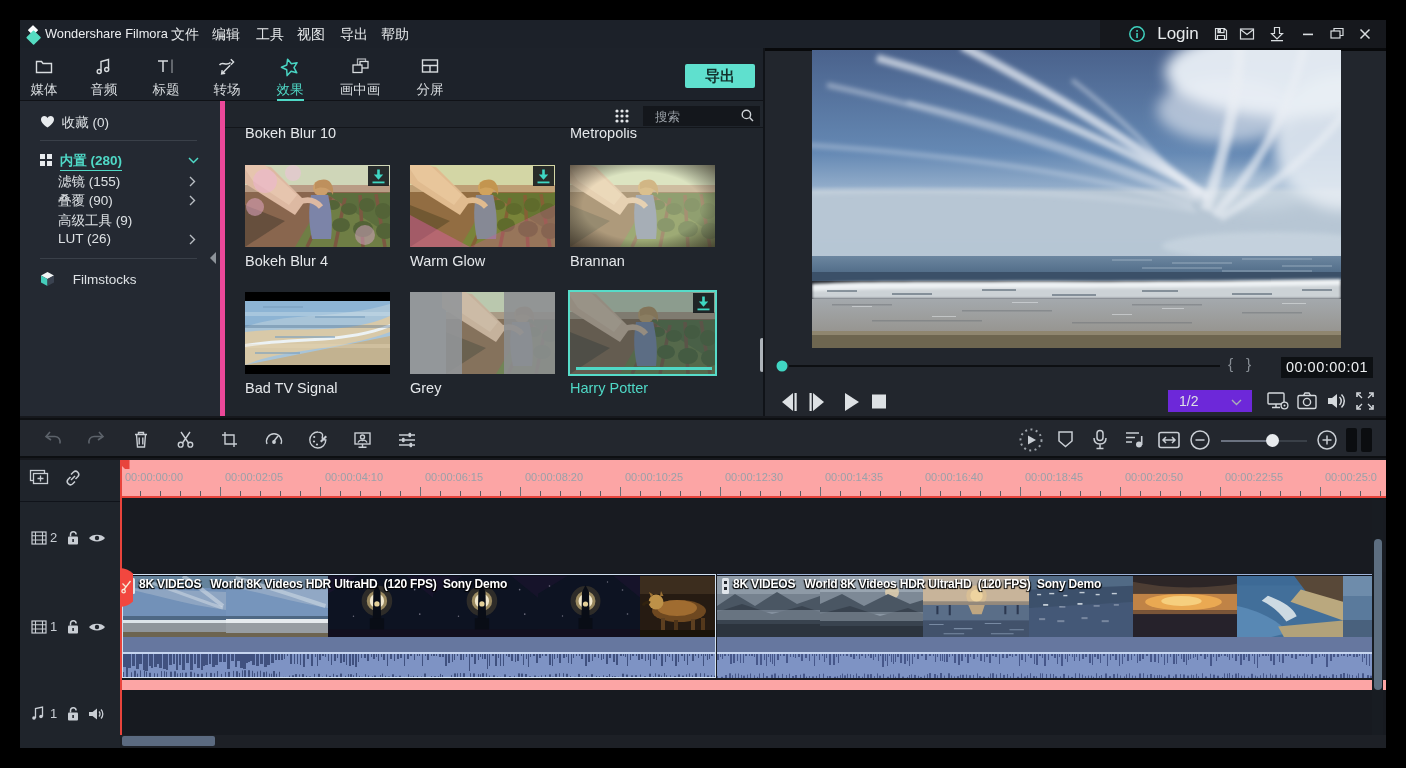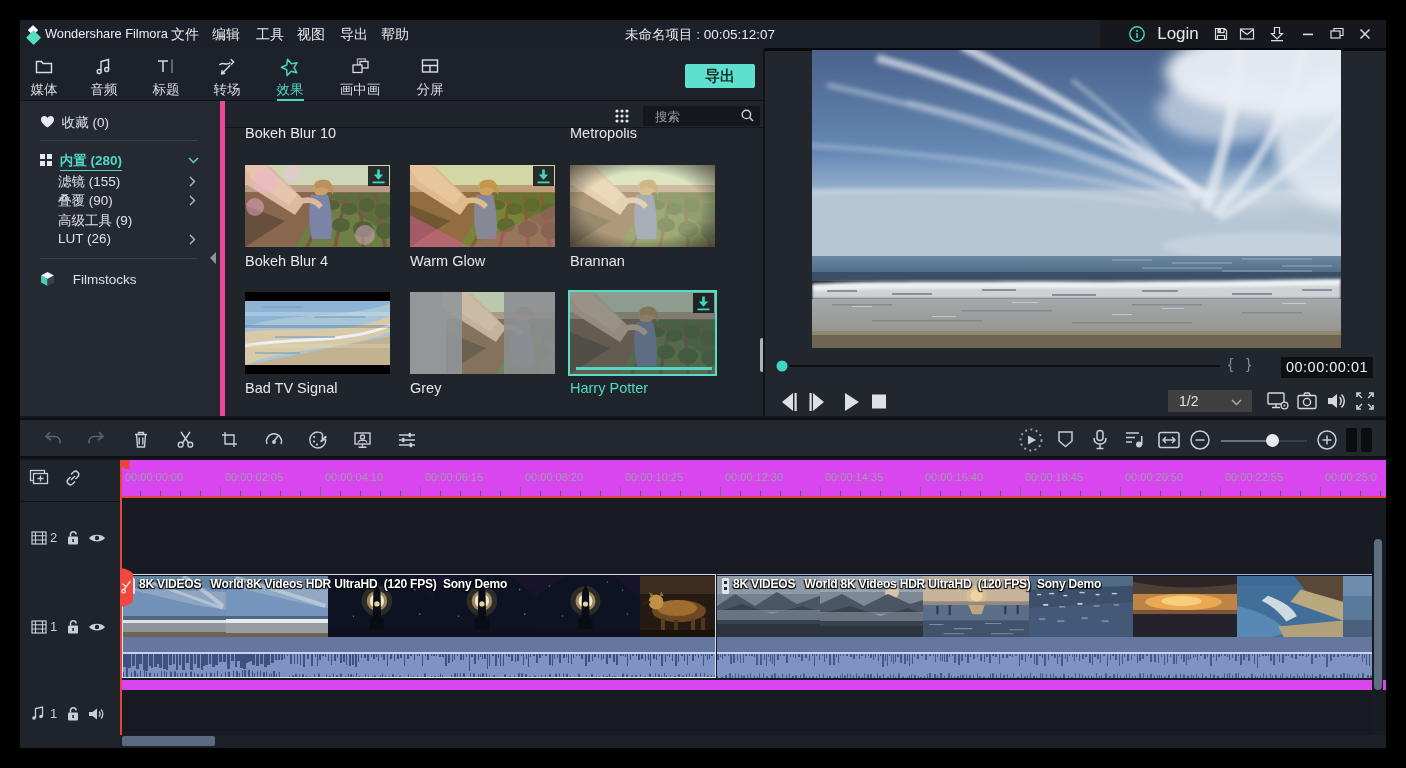--- a/index.html
+++ b/index.html
@@ -24,21 +24,21 @@
 #exportbtn { position:absolute; left:665px; top:16px; width:70px; height:24px; background:#5fe0ce; border-radius:2px; color:#12302c; font-size:15px; font-weight:bold; text-align:center; line-height:24px; }
 
 #sidebar { position:absolute; left:0; top:81px; width:200px; height:315px; background:#242932; color:#dde1e4; font-size:13.5px; }
 #sidebar .row { position:absolute; left:20px; }
 #effpanel { position:absolute; left:200px; top:81px; width:543px; height:315px; background:#20252c; border-left:5px solid #ec4899; }
 
 #preview { position:absolute; left:743px; top:28px; width:623px; height:368px; background:#22262d; border-left:2px solid #101318; }
 
 #toolbar { position:absolute; left:0; top:398px; width:1366px; height:40px; background:#23272e; border-top:2px solid #0d0f12; border-bottom:2px solid #0d0f12; }
 
-#timeline { position:absolute; left:0; top:440px; width:1366px; height:288px; background:#d946ef; }
+#timeline { position:absolute; left:0; top:440px; width:1366px; height:288px; background:#fca5a5; }
 #thead { position:absolute; left:0; top:0; width:100px; height:288px; background:#1f242b; }
 .elabel { position:absolute; font-size:14.5px; color:#e4e7ea; }
 .elabel.teal { color:#4fd8c6; }
 .ethumb { position:absolute; width:145px; height:82px; background:#333; }
 .ethumb.sel { outline:2px solid #57dcc9; }
 </style>
 </head>
 <body>
 <div id="win">
   <div id="titlebar">
@@ -46,21 +46,20 @@
       <rect x="3.3" y="1.5" width="7.4" height="7.4" rx="0.6" fill="#fbfcfd" transform="rotate(45 7 5.2)"></rect>
       <rect x="2.3" y="7.3" width="10.6" height="10.6" rx="0.8" fill="#55dcc2" transform="rotate(45 7.6 12.6)"></rect>
     </svg>
     <div class="apptitle">Wondershare Filmora</div>
     <div class="menu" style="left:145px;width:40px;">文件</div>
     <div class="menu" style="left:186px;width:40px;">编辑</div>
     <div class="menu" style="left:230px;width:40px;">工具</div>
     <div class="menu" style="left:271px;width:40px;">视图</div>
     <div class="menu" style="left:314px;width:40px;">导出</div>
     <div class="menu" style="left:355px;width:40px;">帮助</div>
-    <div id="proj">未命名项目 : 00:05:12:07</div>
     <svg class="titico" style="left:1108px;" viewBox="0 0 18 18">
         <circle cx="9" cy="9" r="7.2" fill="none" stroke="#3fd3c0" stroke-width="1.5"></circle>
         <rect x="8.3" y="8" width="1.5" height="5" fill="#3fd3c0"></rect>
         <rect x="8.3" y="5" width="1.5" height="1.8" fill="#3fd3c0"></rect>
       </svg>
     <div class="menu" style="left:1134px;width:48px;font-size:17px;">Login</div>
     <svg class="titico" style="left:1192px;" viewBox="0 0 18 18">
         <path d="M3.5 3.5 h9 l2 2 v9 h-11 z M6 3.7 v4 h6 v-4 M6.8 4.5 h1.6 v2.2 h-1.6 z M5.5 10.5 h7 v4 h-7 z" fill="none" stroke="#d9dde0" stroke-width="1.2"></path>
       </svg>
     <svg class="titico" style="left:1218px;" viewBox="0 0 18 18">
@@ -557,21 +556,21 @@
         <path d="M14 2 L3 11 L14 20 z"></path>
             <rect x="15.5" y="2" width="2.2" height="18"></rect>
         <g transform="translate(30,0)">
               <path d="M4 2 L15 11 L4 20 z"></path>
               <rect x="0.5" y="2" width="2.2" height="18"></rect>
             </g>
         <path d="M66 2 L80 11 L66 20 z"></path>
         <rect x="93" y="3.5" width="14" height="14"></rect>
       </g>
     </svg>
-    <div class="abs" style="left:402px;top:341px;width:86px;height:24px;background:#404040;border:1px solid #23272e;">
+    <div class="abs" style="left:402px;top:341px;width:86px;height:24px;background:#6d28d9;border:1px solid #23272e;">
       <span style="position:absolute;left:11px;top:3px;font-size:14px;color:#dde1e4;">1/2</span>
       <svg width="11" height="7" viewBox="0 0 11 7" style="position:absolute;right:10px;top:9px;">
             <path d="M1 1 L5.5 5.5 L10 1" fill="none" stroke="#aab0b6" stroke-width="1.4"></path>
           </svg>
     </div>
     <svg width="24" height="20" viewBox="0 0 24 20" style="position:absolute;left:502px;top:343px;">
       <rect x="1" y="2" width="16" height="11" rx="1" fill="none" stroke="#d5d9dd" stroke-width="1.4"></rect>
       <path d="M9 13 v3 M5 16.5 h8" stroke="#d5d9dd" stroke-width="1.4"></path>
       <circle cx="17.5" cy="14.5" r="3.4" fill="#22262d" stroke="#d5d9dd" stroke-width="1.3"></circle>
       <circle cx="17.5" cy="14.5" r="1" fill="#d5d9dd"></circle>

